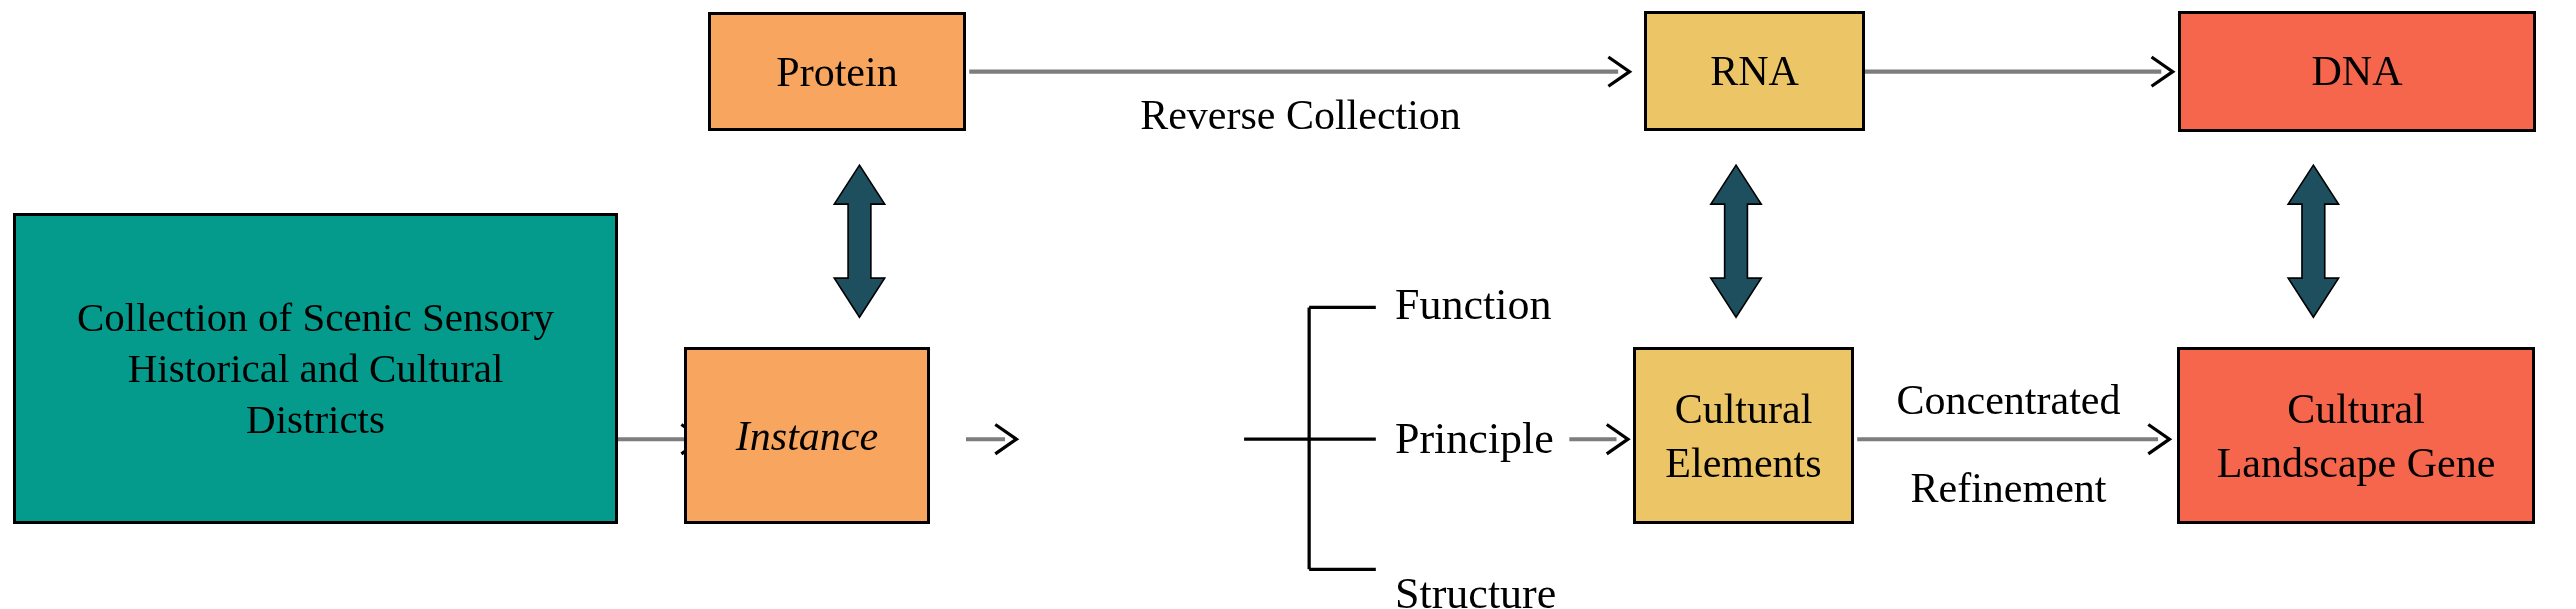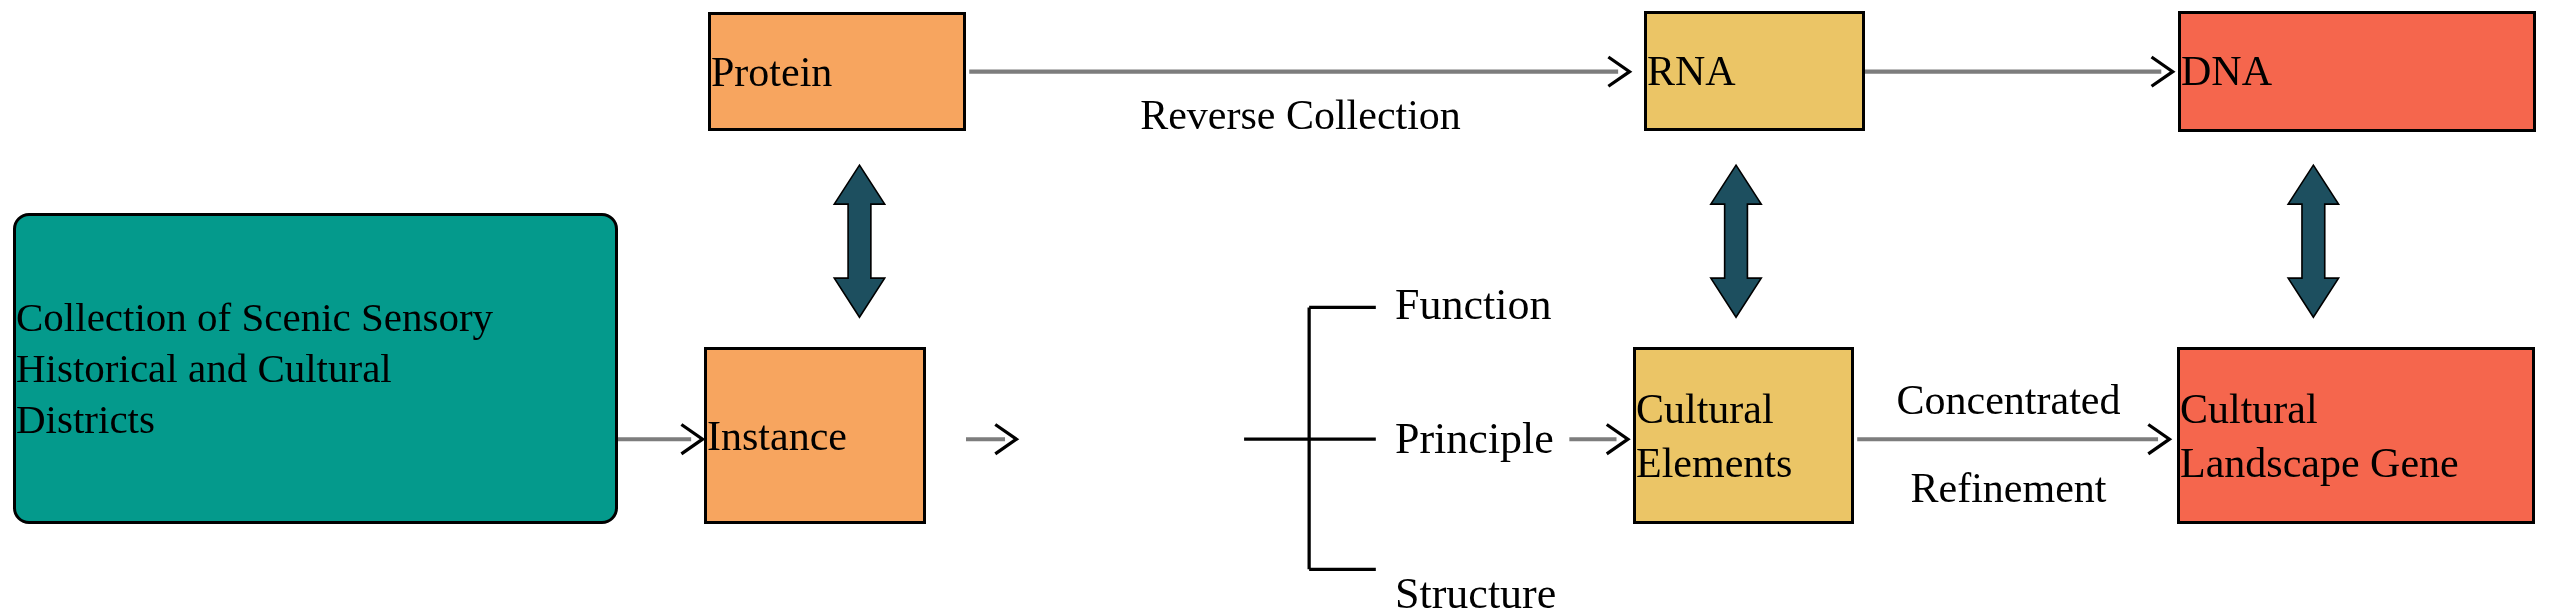--- a/index.html
+++ b/index.html
@@ -20,31 +20,31 @@
   .gline { stroke-width: 5; }
   .chev  { fill: none; stroke: #000000; stroke-width: 4; }
   .bracket { fill: none; stroke: #000000; stroke-width: 4; }
   .darrow { stroke: #000000; stroke-width: 2; }
   .node {
     position: absolute;
     box-sizing: border-box;
     border: 3.3px solid #000000;
     display: flex;
     flex-direction: column;
-    align-items: flex-start;
+    align-items: center;
     justify-content: center;
     text-align: center;
     font-size: 42px;
     line-height: 54px;
   }
-  #node-source { left: 13px; top: 213px; width: 605px; height: 311px; font-size: 41px; line-height: 51px; border-radius: 16px; }
+  #node-source { left: 13px; top: 213px; width: 605px; height: 311px; font-size: 41px; line-height: 51px; }
   #node-protein { left: 708px; top: 12.2px; width: 258px; height: 119px; }
   #node-rna { left: 1633px; top: 11.4px; width: 221px; height: 120px; margin-left: 11px; }
   #node-dna { left: 2178px; top: 10.6px; width: 358px; height: 121px; }
-  #node-instance { left: 704px; top: 347px; width: 222px; height: 177px; }
+  #node-instance { left: 684px; top: 347px; width: 246px; height: 177px; font-style: italic; }
   #node-abstract { left: 1020px; top: 347px; width: 224px; height: 177px; }
   #node-ce { left: 1633px; top: 347px; width: 221px; height: 177px; }
   #node-clg { left: 2177px; top: 347px; width: 358px; height: 177px; }
   .elabel {
     position: absolute;
     font-size: 42px;
     line-height: 52px;
     text-align: center;
   }
   #lbl-rt  { left: 1008px; top: 89px; width: 585px; }

